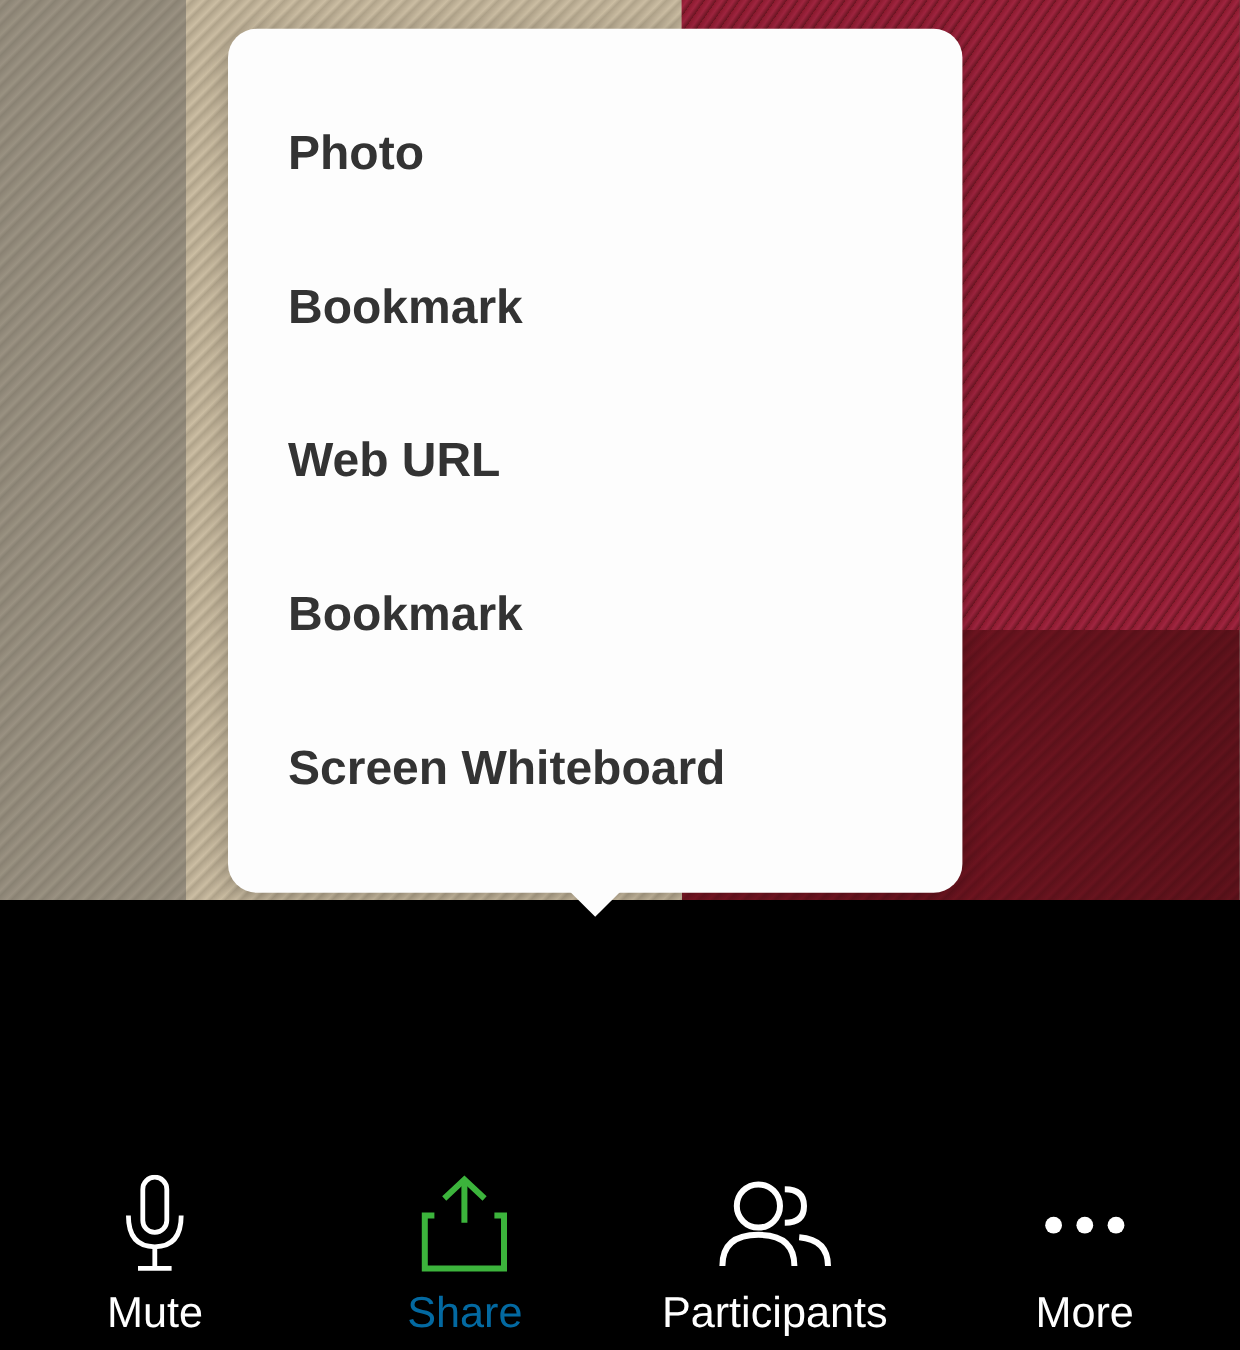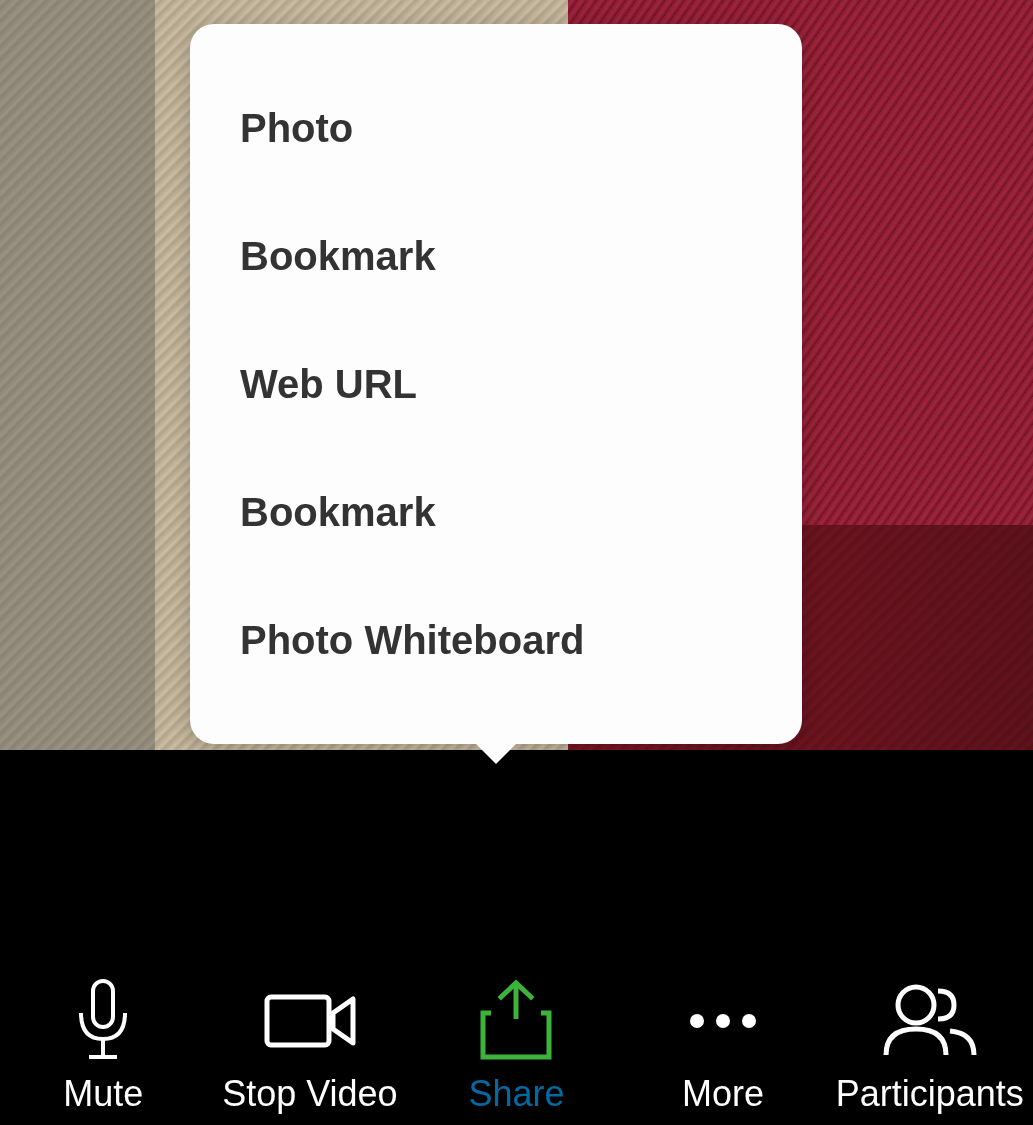--- a/index.html
+++ b/index.html
@@ -135,74 +135,65 @@
 <body>
 
 <div class="video-bg"></div>
 <div class="black-strip"></div>
 
 <div class="share-menu">
   <div class="menu-item">Photo</div>
   <div class="menu-item">Bookmark</div>
   <div class="menu-item">Web URL</div>
   <div class="menu-item">Bookmark</div>
-  <div class="menu-item">Photo Whiteboard</div>
+  <div class="menu-item">Screen Whiteboard</div>
 </div>
 
 <div class="toolbar">
 
   <div class="toolbar-item">
     <div class="toolbar-icon">
       <svg width="56" height="84" viewBox="0 0 56 84">
         <rect x="18" y="2" width="20" height="46" rx="10" stroke="#fff" stroke-width="4" fill="none"></rect>
         <path d="M 6 34 Q 6 60 28 60 Q 50 60 50 34" stroke="#fff" stroke-width="4" fill="none"></path>
         <line x1="28" y1="60" x2="28" y2="78" stroke="#fff" stroke-width="4"></line>
         <line x1="14" y1="78" x2="42" y2="78" stroke="#fff" stroke-width="4"></line>
       </svg>
     </div>
     <span class="toolbar-label">Mute</span>
   </div>
 
-  <div class="toolbar-item">
-    <div class="toolbar-icon">
-      <svg width="94" height="60" viewBox="0 0 94 60">
-        <rect x="4" y="6" width="62" height="48" rx="4" stroke="#fff" stroke-width="5" fill="none"></rect>
-        <path d="M 70 22 L 90 8 L 90 52 L 70 38 Z" stroke="#fff" stroke-width="5" fill="none" stroke-linejoin="round"></path>
-      </svg>
-    </div>
-    <span class="toolbar-label">Stop Video</span>
-  </div>
 
   <div class="toolbar-item">
     <div class="toolbar-icon">
       <svg width="78" height="84" viewBox="0 0 78 84">
         <path d="M 39 4 L 39 40" stroke="#3cb43c" stroke-width="5" fill="none"></path>
         <path d="M 24 18 L 39 4 L 54 18" stroke="#3cb43c" stroke-width="5" fill="none" stroke-linecap="square"></path>
         <path d="M 14 34 L 6 34 L 6 78 L 72 78 L 72 34 L 64 34" stroke="#3cb43c" stroke-width="5" fill="none"></path>
       </svg>
     </div>
     <span class="toolbar-label active">Share</span>
   </div>
 
   <div class="toolbar-item">
     <div class="toolbar-icon">
-      <div class="dots">
-        <div class="dot"></div>
-        <div class="dot"></div>
-        <div class="dot"></div>
-      </div>
-    </div>
-    <span class="toolbar-label">More</span>
-  </div>
-
-  <div class="toolbar-item">
-    <div class="toolbar-icon">
       <svg width="100" height="76" viewBox="0 0 100 76">
         <circle cx="36" cy="22" r="18" stroke="#fff" stroke-width="5" fill="none"></circle>
         <path d="M 6 72 Q 6 46 36 46 Q 66 46 66 72" stroke="#fff" stroke-width="5" fill="none"></path>
         <path d="M 58 8 Q 74 8 74 22 Q 74 36 58 36" stroke="#fff" stroke-width="5" fill="none"></path>
         <path d="M 70 48 Q 94 50 94 72" stroke="#fff" stroke-width="5" fill="none"></path>
       </svg>
     </div>
     <span class="toolbar-label">Participants</span>
   </div>
 
+  <div class="toolbar-item">
+    <div class="toolbar-icon">
+      <div class="dots">
+        <div class="dot"></div>
+        <div class="dot"></div>
+        <div class="dot"></div>
+      </div>
+    </div>
+    <span class="toolbar-label">More</span>
+  </div>
+
 </div>
 
 </body></html>

